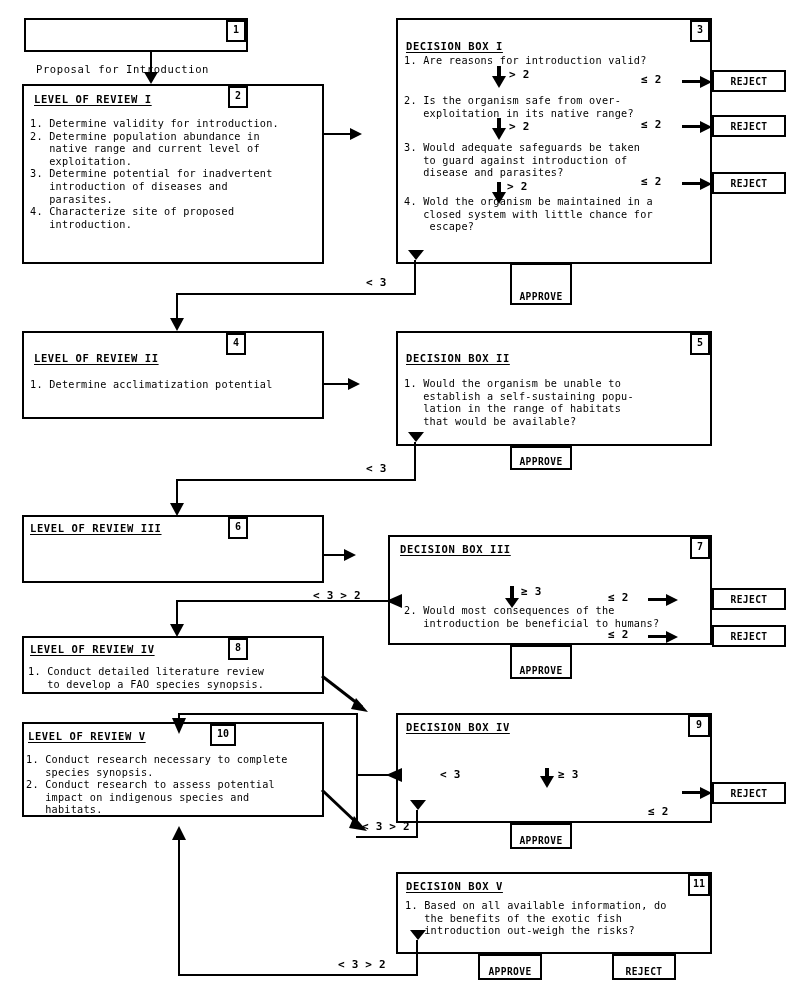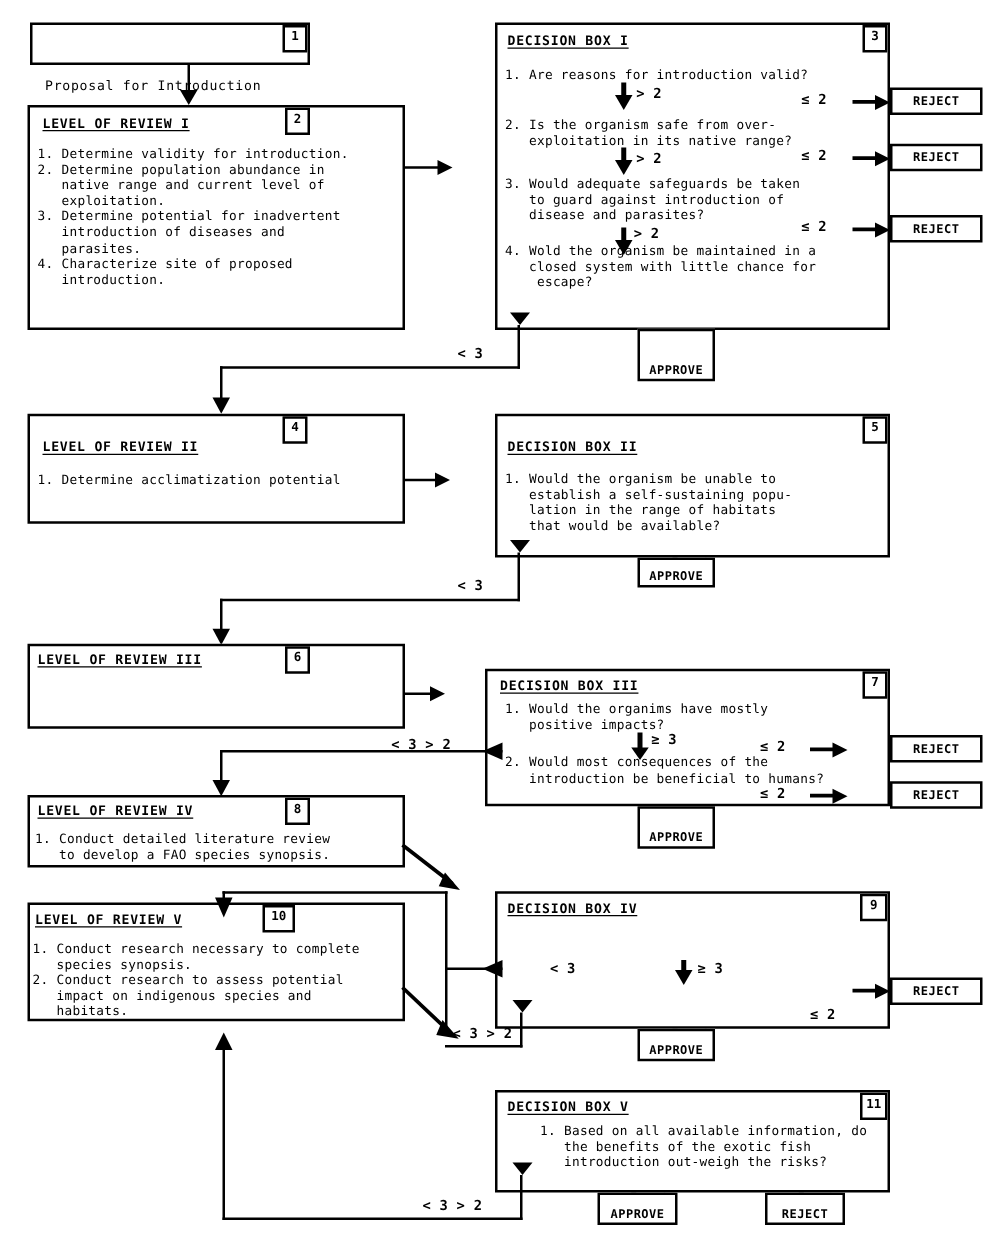--- a/index.html
+++ b/index.html
@@ -105,21 +105,21 @@
    parasites.
 4. Characterize site of proposed
    introduction.</div>
 
   <div class="h" style="left:324px;top:133px;width:28px;"></div>
   <svg class="arrow" style="left:350px;top:128px;width:12px;height:12px;">
     <polygon points="0,0 12,6 0,12"></polygon>
   </svg>
 
   <div class="box" style="left:396px;top:18px;width:316px;height:246px;"></div>
-  <div class="box-title" style="left:406px;top:27px;text-align:center;">DECISION BOX I</div>
+  <div class="box-title" style="left:406px;top:40px;text-align:center;">DECISION BOX I</div>
   <div class="num" style="left:690px;top:20px;width:20px;height:22px;">3</div>
 
   <div class="items" style="left:404px;top:55px;">1. Are reasons for introduction valid?</div>
   <div class="items" style="left:404px;top:95px;">2. Is the organism safe from over-
    exploitation in its native range?</div>
   <div class="items" style="left:404px;top:142px;">3. Would adequate safeguards be taken
    to guard against introduction of
    disease and parasites?</div>
   <div class="items" style="left:404px;top:196px;">4. Wold the organism be maintained in a
    closed system with little chance for
@@ -223,22 +223,20 @@
   <div class="num" style="left:228px;top:517px;width:20px;height:22px;">6</div>
 
   <div class="h" style="left:324px;top:554px;width:22px;"></div>
   <svg class="arrow" style="left:344px;top:549px;width:12px;height:12px;">
     <polygon points="0,0 12,6 0,12"></polygon>
   </svg>
 
   <div class="box" style="left:388px;top:535px;width:324px;height:110px;"></div>
   <div class="box-title" style="left:400px;top:543px;">DECISION BOX III</div>
   <div class="num" style="left:690px;top:537px;width:20px;height:22px;">7</div>
-  <div class="items" style="left:404px;top:562px;">1. Would the organims have mostly
-   positive impacts?</div>
   <div class="items" style="left:404px;top:605px;">2. Would most consequences of the
    introduction be beneficial to humans?</div>
 
   <svg class="arrow" style="left:505px;top:586px;width:14px;height:22px;">
     <rect x="5" y="0" width="4" height="14" fill="#000"></rect>
     <polygon points="0,12 14,12 7,22"></polygon>
   </svg>
   <div class="lbl" style="left:521px;top:585px;">≥ 3</div>
 
   <div class="lbl" style="left:608px;top:591px;">≤ 2</div>
@@ -333,21 +331,21 @@
   <svg class="arrow" style="left:410px;top:800px;width:16px;height:14px;">
     <path d="M0,0 L8,10 L16,0" stroke="#000" stroke-width="2.5" fill="none"></path>
   </svg>
   <div class="v" style="left:416px;top:810px;height:28px;"></div>
   <div class="h" style="left:356px;top:836px;width:62px;"></div>
   <div class="lbl" style="left:362px;top:820px;">&lt; 3  &gt; 2</div>
 
   <div class="box" style="left:396px;top:872px;width:316px;height:82px;"></div>
   <div class="box-title" style="left:406px;top:880px;">DECISION BOX V</div>
   <div class="num" style="left:688px;top:874px;width:22px;height:22px;">11</div>
-  <div class="items" style="left:432px;top:900px;">1. Based on all available information, do
+  <div class="items" style="left:405px;top:900px;">1. Based on all available information, do
    the benefits of the exotic fish
    introduction out-weigh the risks?</div>
 
   <svg class="arrow" style="left:500px;top:954px;width:14px;height:18px;">
     <rect x="5" y="0" width="4" height="8" fill="#000"></rect>
     <polygon points="0,6 14,6 7,18"></polygon>
   </svg>
   <div class="lbl" style="left:515px;top:952px;">≥ 3</div>
   <div class="terminal" style="left:478px;top:954px;width:64px;height:26px;align-items:flex-end;">APPROVE</div>
 

